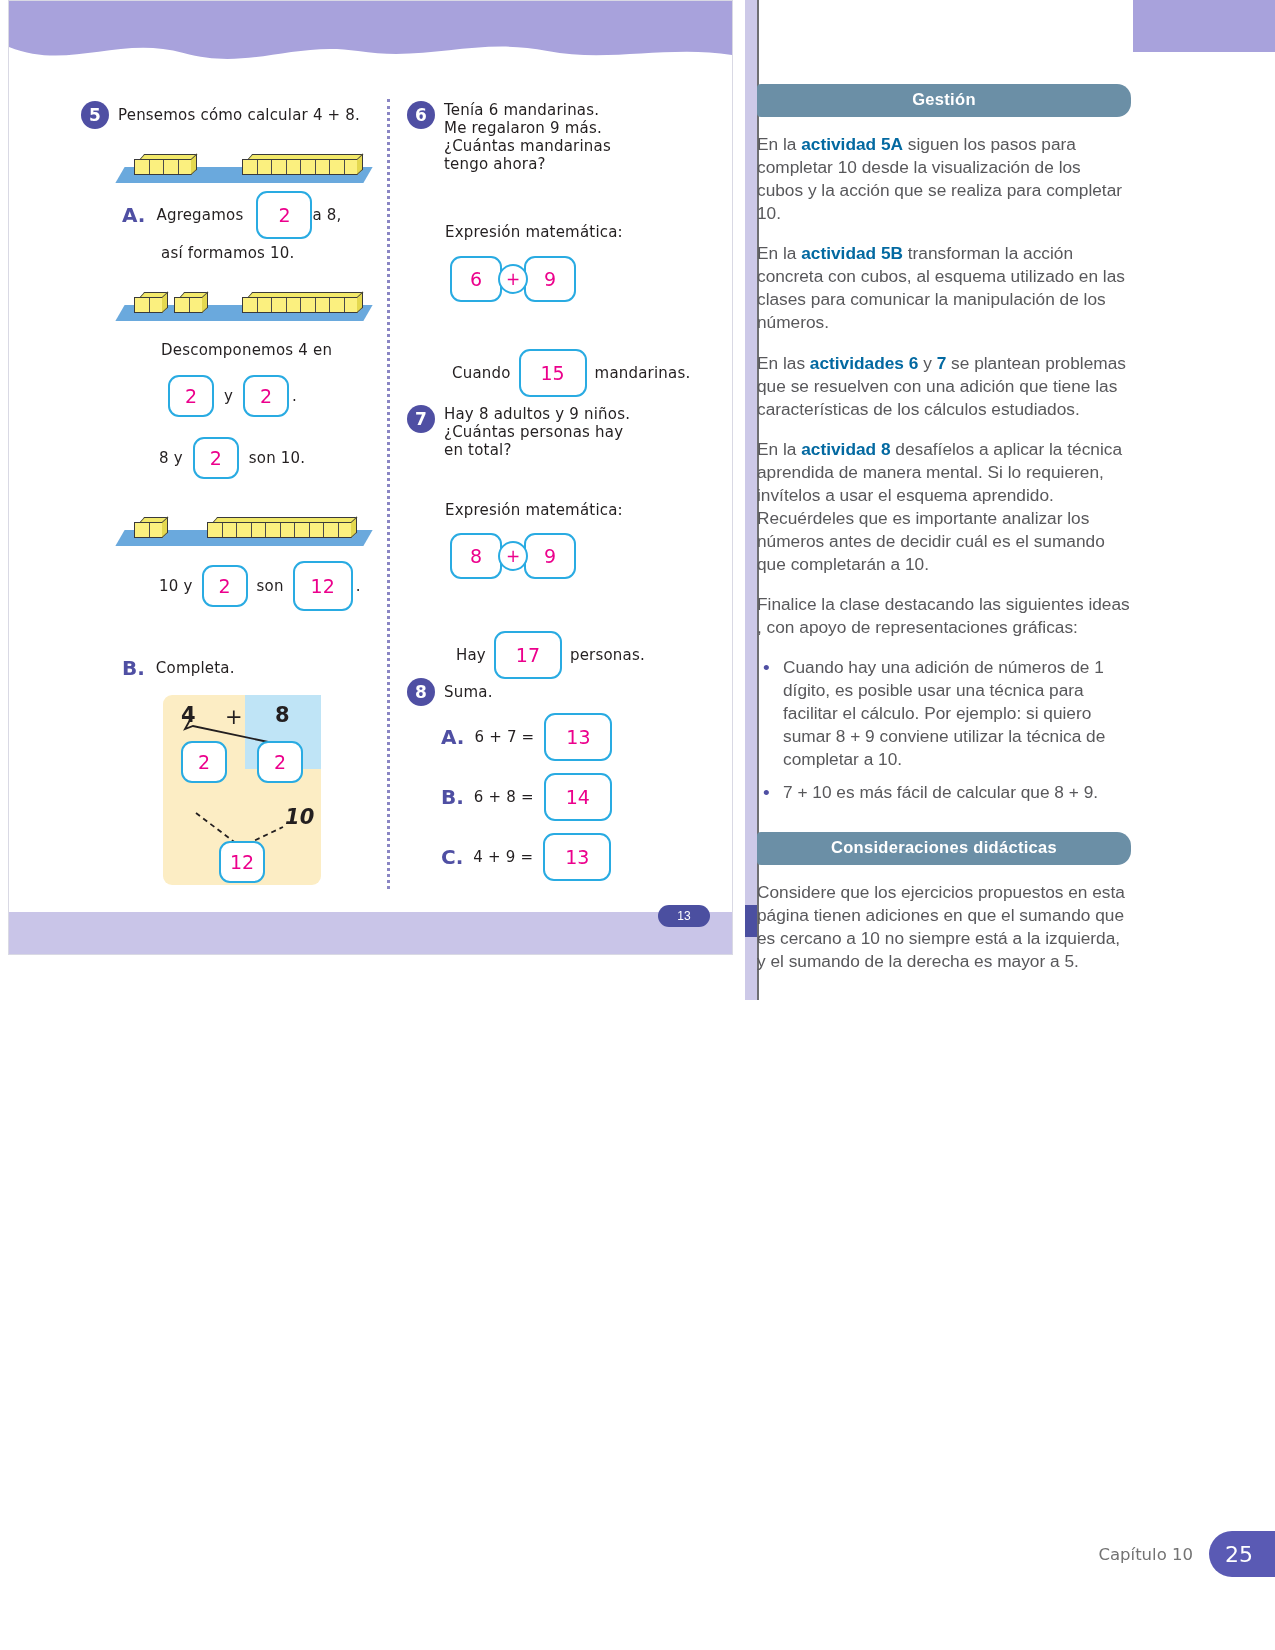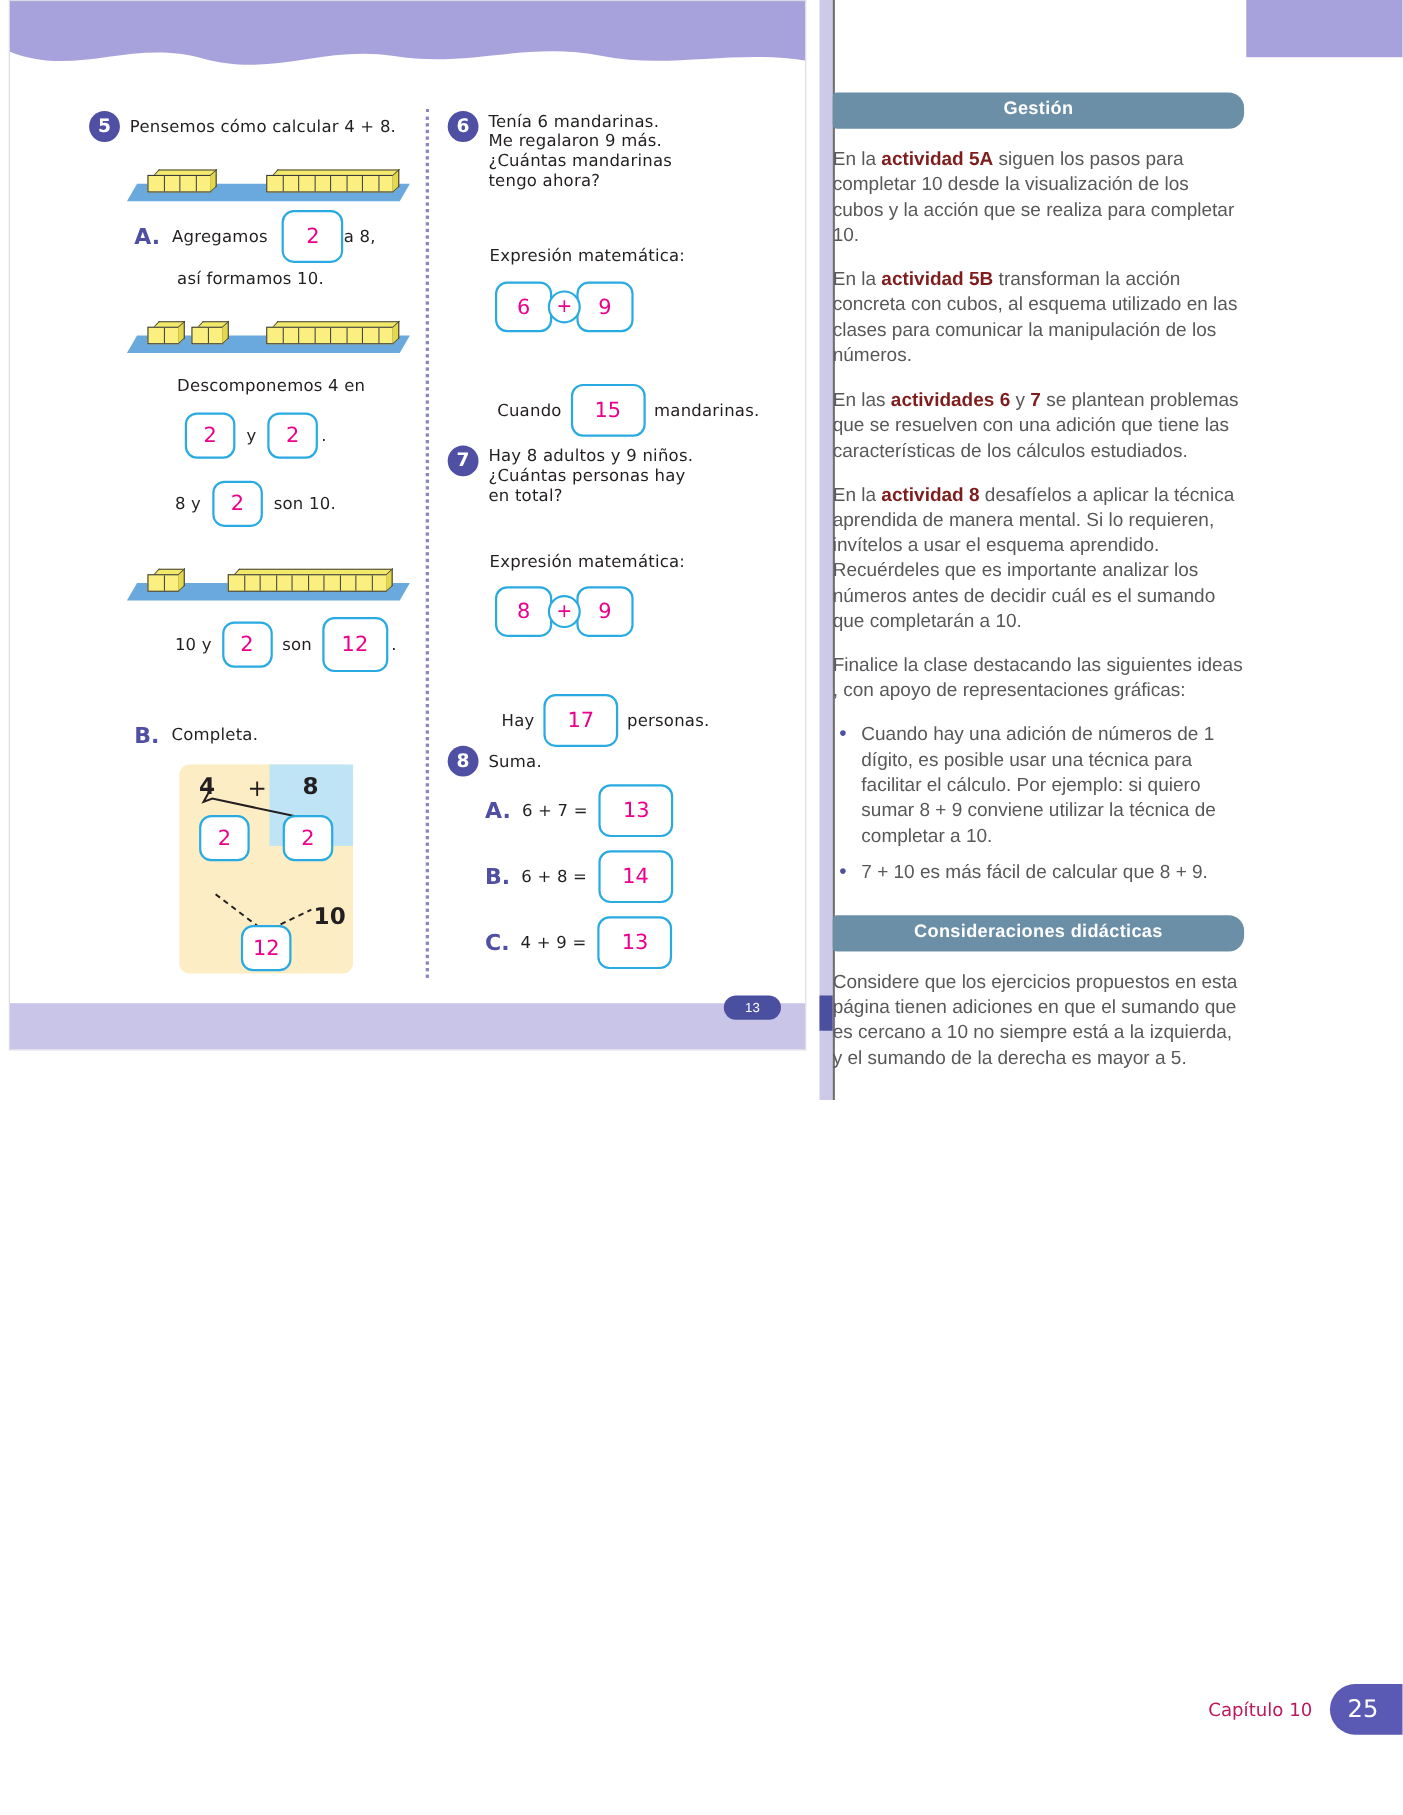--- a/index.html
+++ b/index.html
@@ -124,21 +124,21 @@
   .section-head {
     background:#6b8fa6; color:#fff;
     border-radius:4px 14px 14px 4px;
     font-size:16.5px; font-weight:bold; letter-spacing:.3px;
     text-align:center; padding:6px 0 8px;
   }
   .gpara {
     color:#58585b; font-size:17.3px; line-height:1.33;
     margin-top:15px; font-family:"Liberation Sans", sans-serif;
   }
-  .gpara b { color:#7f1d1d; }
+  .gpara b { color:#0369a1; }
   .glist { margin:12px 0 0; padding:0; list-style:none; }
   .glist li {
     color:#58585b; font-size:17.3px; line-height:1.33;
     position:relative; padding-left:26px; margin-top:10px;
   }
   .glist li::before {
     content:"\2022"; color:#4f4fa3; position:absolute; left:6px; top:-1px;
     font-size:19px;
   }
 
@@ -158,21 +158,21 @@
   #edge-strip-line {
     position:absolute; left:757px; top:0; width:2px; height:1000px;
     background:#6f6f72;
   }
 
   
   #footer {
     position:absolute; right:0; bottom:73px; display:flex; align-items:center;
   }
   #footer-chapter {
-    color:#be185d; font-size:16.5px; margin-right:16px;
+    color:#737373; font-size:16.5px; margin-right:16px;
     font-family:"DejaVu Sans", sans-serif;
   }
   #footer-page {
     width:66px; height:46px; border-radius:23px 0 0 23px;
     background:#5a5ab4; color:#fff;
     font-family:"DejaVu Sans", sans-serif; font-size:22px;
     display:flex; align-items:center; justify-content:center;
     padding-right:6px;
   }
 </style>
@@ -317,21 +317,21 @@
     <div id="tree-hl"></div>
     <svg style="position:absolute; left:0; top:0; width:158px; height:190px;">
       <path d="M27,25 L22,34 L30,31 L110,48" stroke="#231f20" stroke-width="1.8" fill="none"></path>
       <path d="M33,118 L78,152 L120,132" stroke="#231f20" stroke-width="1.8" fill="none" stroke-dasharray="5,4"></path>
     </svg>
     <div class="mtext mtext-lg" style="position:absolute; left:18px; top:8px; font-weight:bold;">4</div>
     <div class="mtext mtext-lg" style="position:absolute; left:62px; top:10px;">+</div>
     <div class="mtext mtext-lg" style="position:absolute; left:112px; top:8px; font-weight:bold;">8</div>
     <div class="abox w46" style="position:absolute; left:18px; top:46px;">2</div>
     <div class="abox w46" style="position:absolute; left:94px; top:46px;">2</div>
-    <div class="mtext mtext-lg" style="position:absolute; left:122px; top:126px; font-weight:bold;">10</div>
+    <div class="mtext mtext-lg" style="position:absolute; left:122px; top:110px; font-weight:bold;font-style:italic;">10</div>
     <div class="abox w46" style="position:absolute; left:56px; top:146px;">12</div>
   </div>
 
   <div class="row" style="position:absolute; left:398px; top:100px; align-items:flex-start;">
     <div class="qnum">6</div>
     <div style="margin-left:9px;">
       <div class="mtext">Tenía 6 mandarinas.</div>
       <div class="mtext">Me regalaron 9 más.</div>
       <div class="mtext">¿Cuántas mandarinas</div>
       <div class="mtext">tengo ahora?</div>

